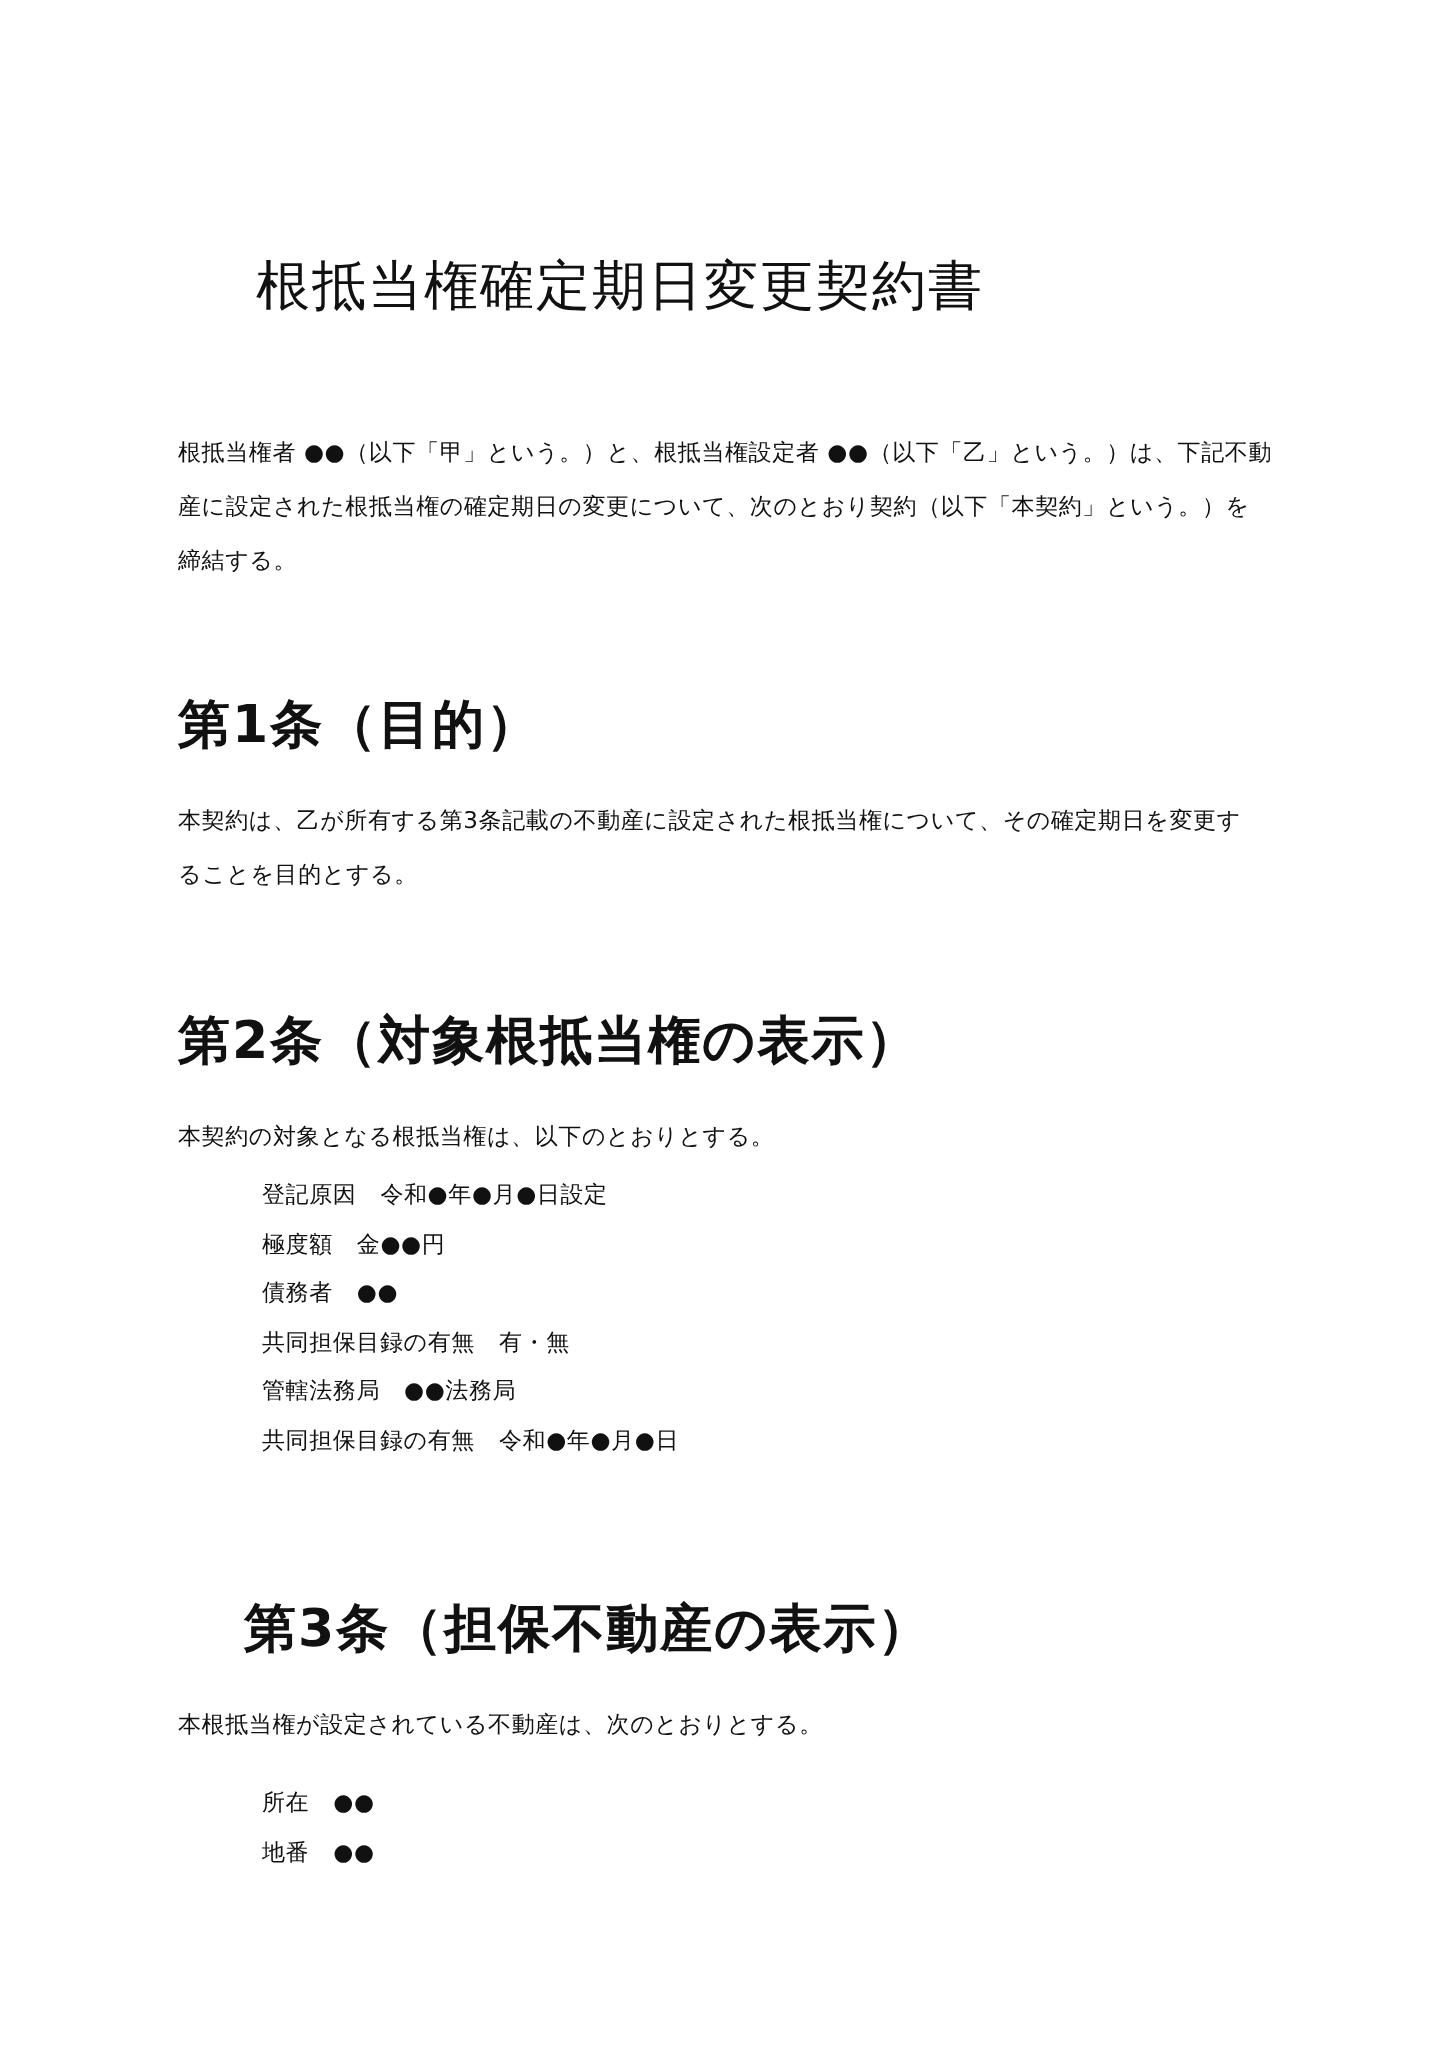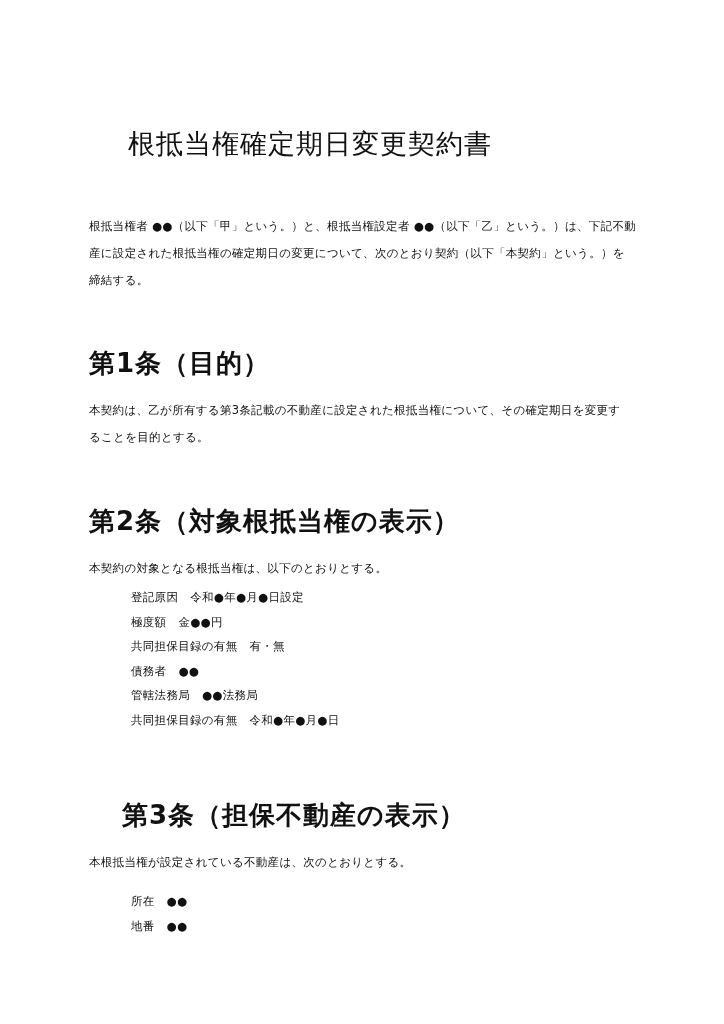--- a/index.html
+++ b/index.html
@@ -45,22 +45,22 @@
     <p>ることを目的とする。</p>
   </div>
 
   <div class="h2" style="top:507px;">第2条（対象根抵当権の表示）</div>
   <div class="para" style="top:555px;">
     <p>本契約の対象となる根抵当権は、以下のとおりとする。</p>
   </div>
   <div class="list" style="top:585px;">
     <div class="row"><span>登記原因</span><span class="val">令和●年●月●日設定</span></div>
     <div class="row"><span>極度額</span><span class="val">金●●円</span></div>
+    <div class="row"><span>債務者</span><span class="val">●●</span></div>
     <div class="row"><span>共同担保目録の有無</span><span class="val">有・無</span></div>
-    <div class="row"><span>債務者</span><span class="val">●●</span></div>
     <div class="row"><span>管轄法務局</span><span class="val">●●法務局</span></div>
     <div class="row"><span>共同担保目録の有無</span><span class="val">令和●年●月●日</span></div>
   </div>
 
   <div class="h2" style="top:801px;margin-left:33px;">第3条（担保不動産の表示）</div>
   <div class="para" style="top:849px;">
     <p>本根抵当権が設定されている不動産は、次のとおりとする。</p>
   </div>
   <div class="list" style="top:889px;">
     <div class="row"><span>所在</span><span class="val">●●</span></div>

